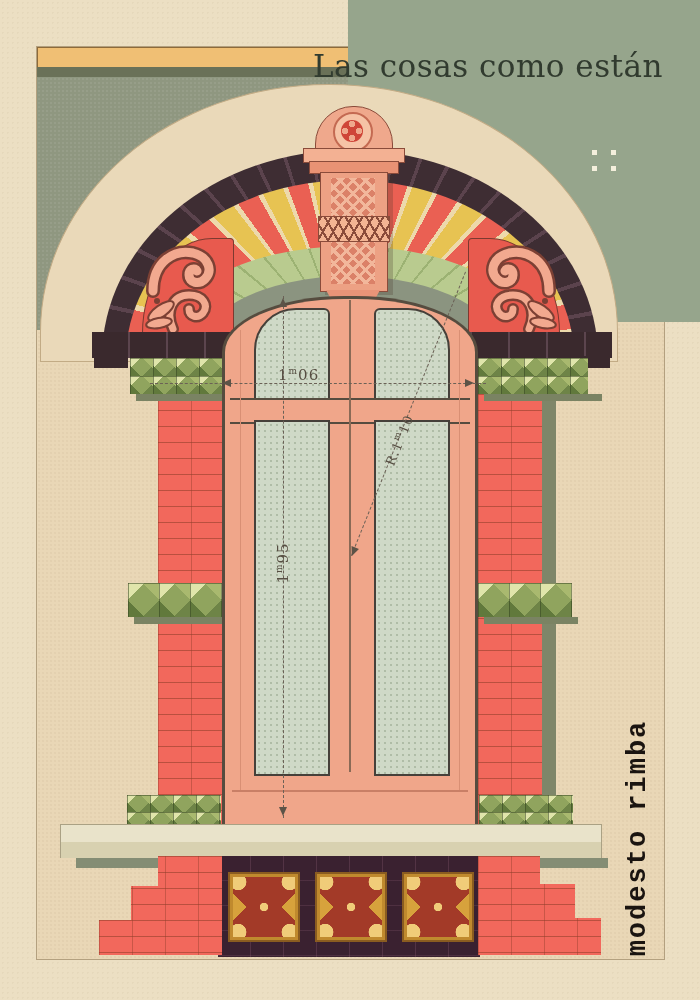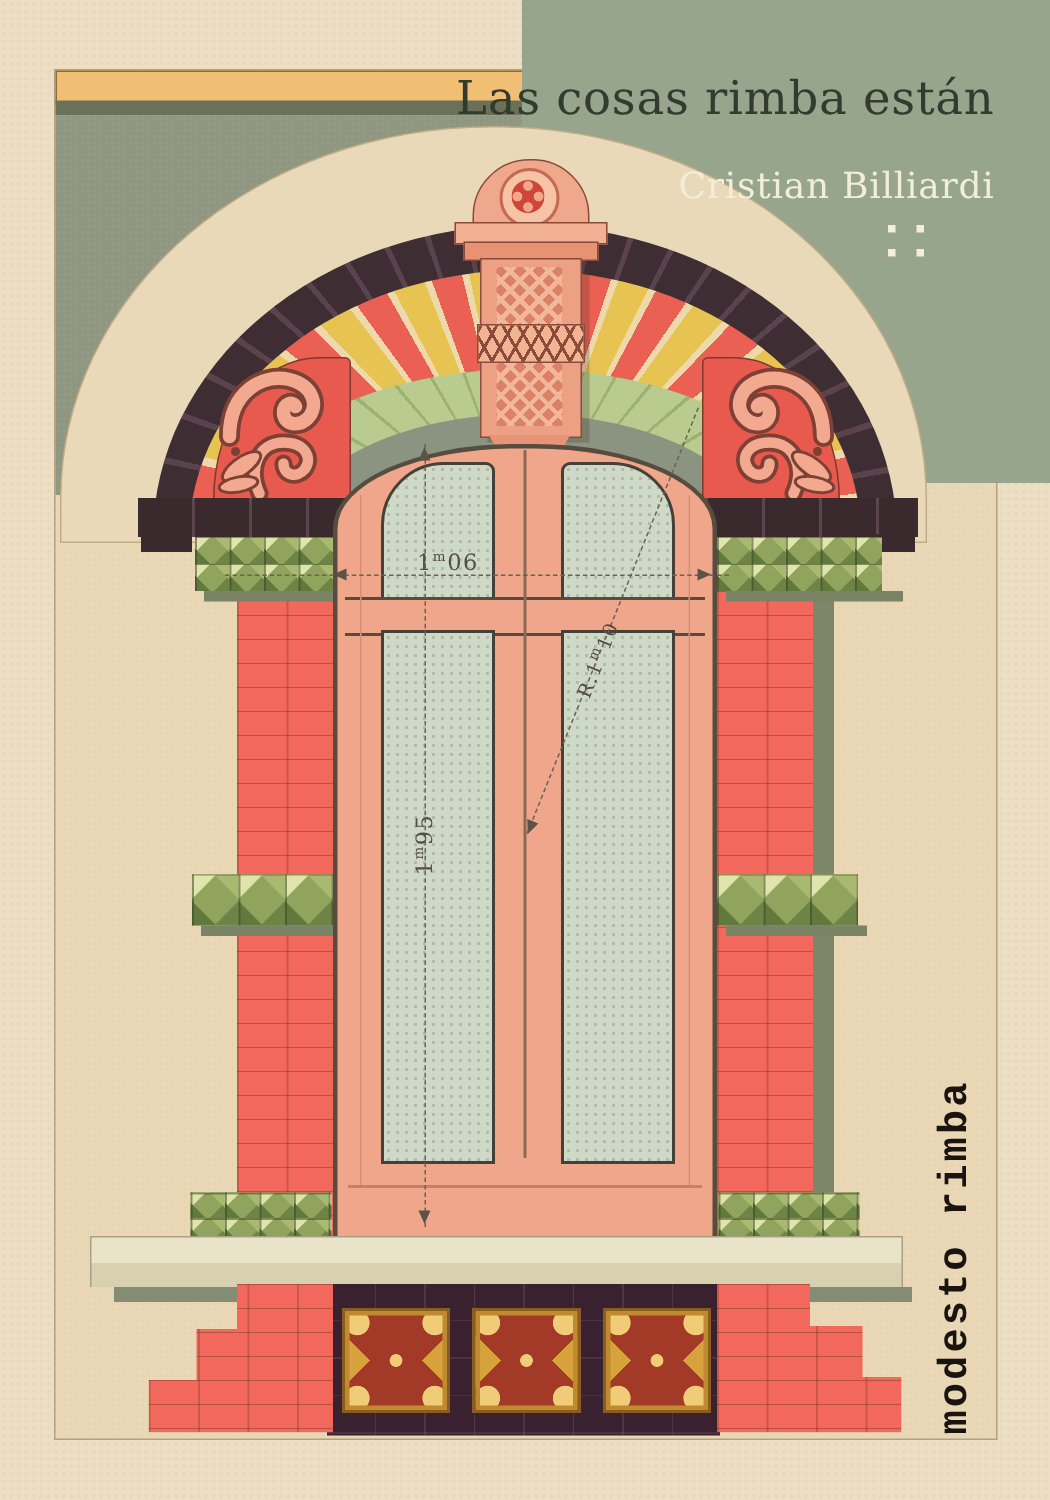--- a/index.html
+++ b/index.html
@@ -273,22 +273,21 @@
   <div class="abs arr up" style="left:279px;top:298px;"></div>
   <div class="abs arr down" style="left:279px;top:807px;"></div>
   <div class="abs dim-label lbl-h"><span>1</span><sup>m</sup><span>95</span></div>
 
   <div class="abs dim-h diag-line">
     <span class="arrow-end arr right"></span>
   </div>
   <div class="abs dim-label lbl-r"><span>R.</span><span>1</span><sup>m</sup><span>10</span></div>
 
   <div class="abs cover-text">
-    <h1 class="title">Las cosas rimba están</h1>
-    <h2 class="author">Cristian Billiardi</h2>
+    <h1 class="title">Las cosas como están</h1>
   </div>
   <div class="abs colophon">
     <span class="dot"></span>
     <span class="dot"></span>
     <span class="dot"></span>
     <span class="dot"></span>
   </div>
   <div class="abs publisher">modesto rimba</div>
 
 </div>

